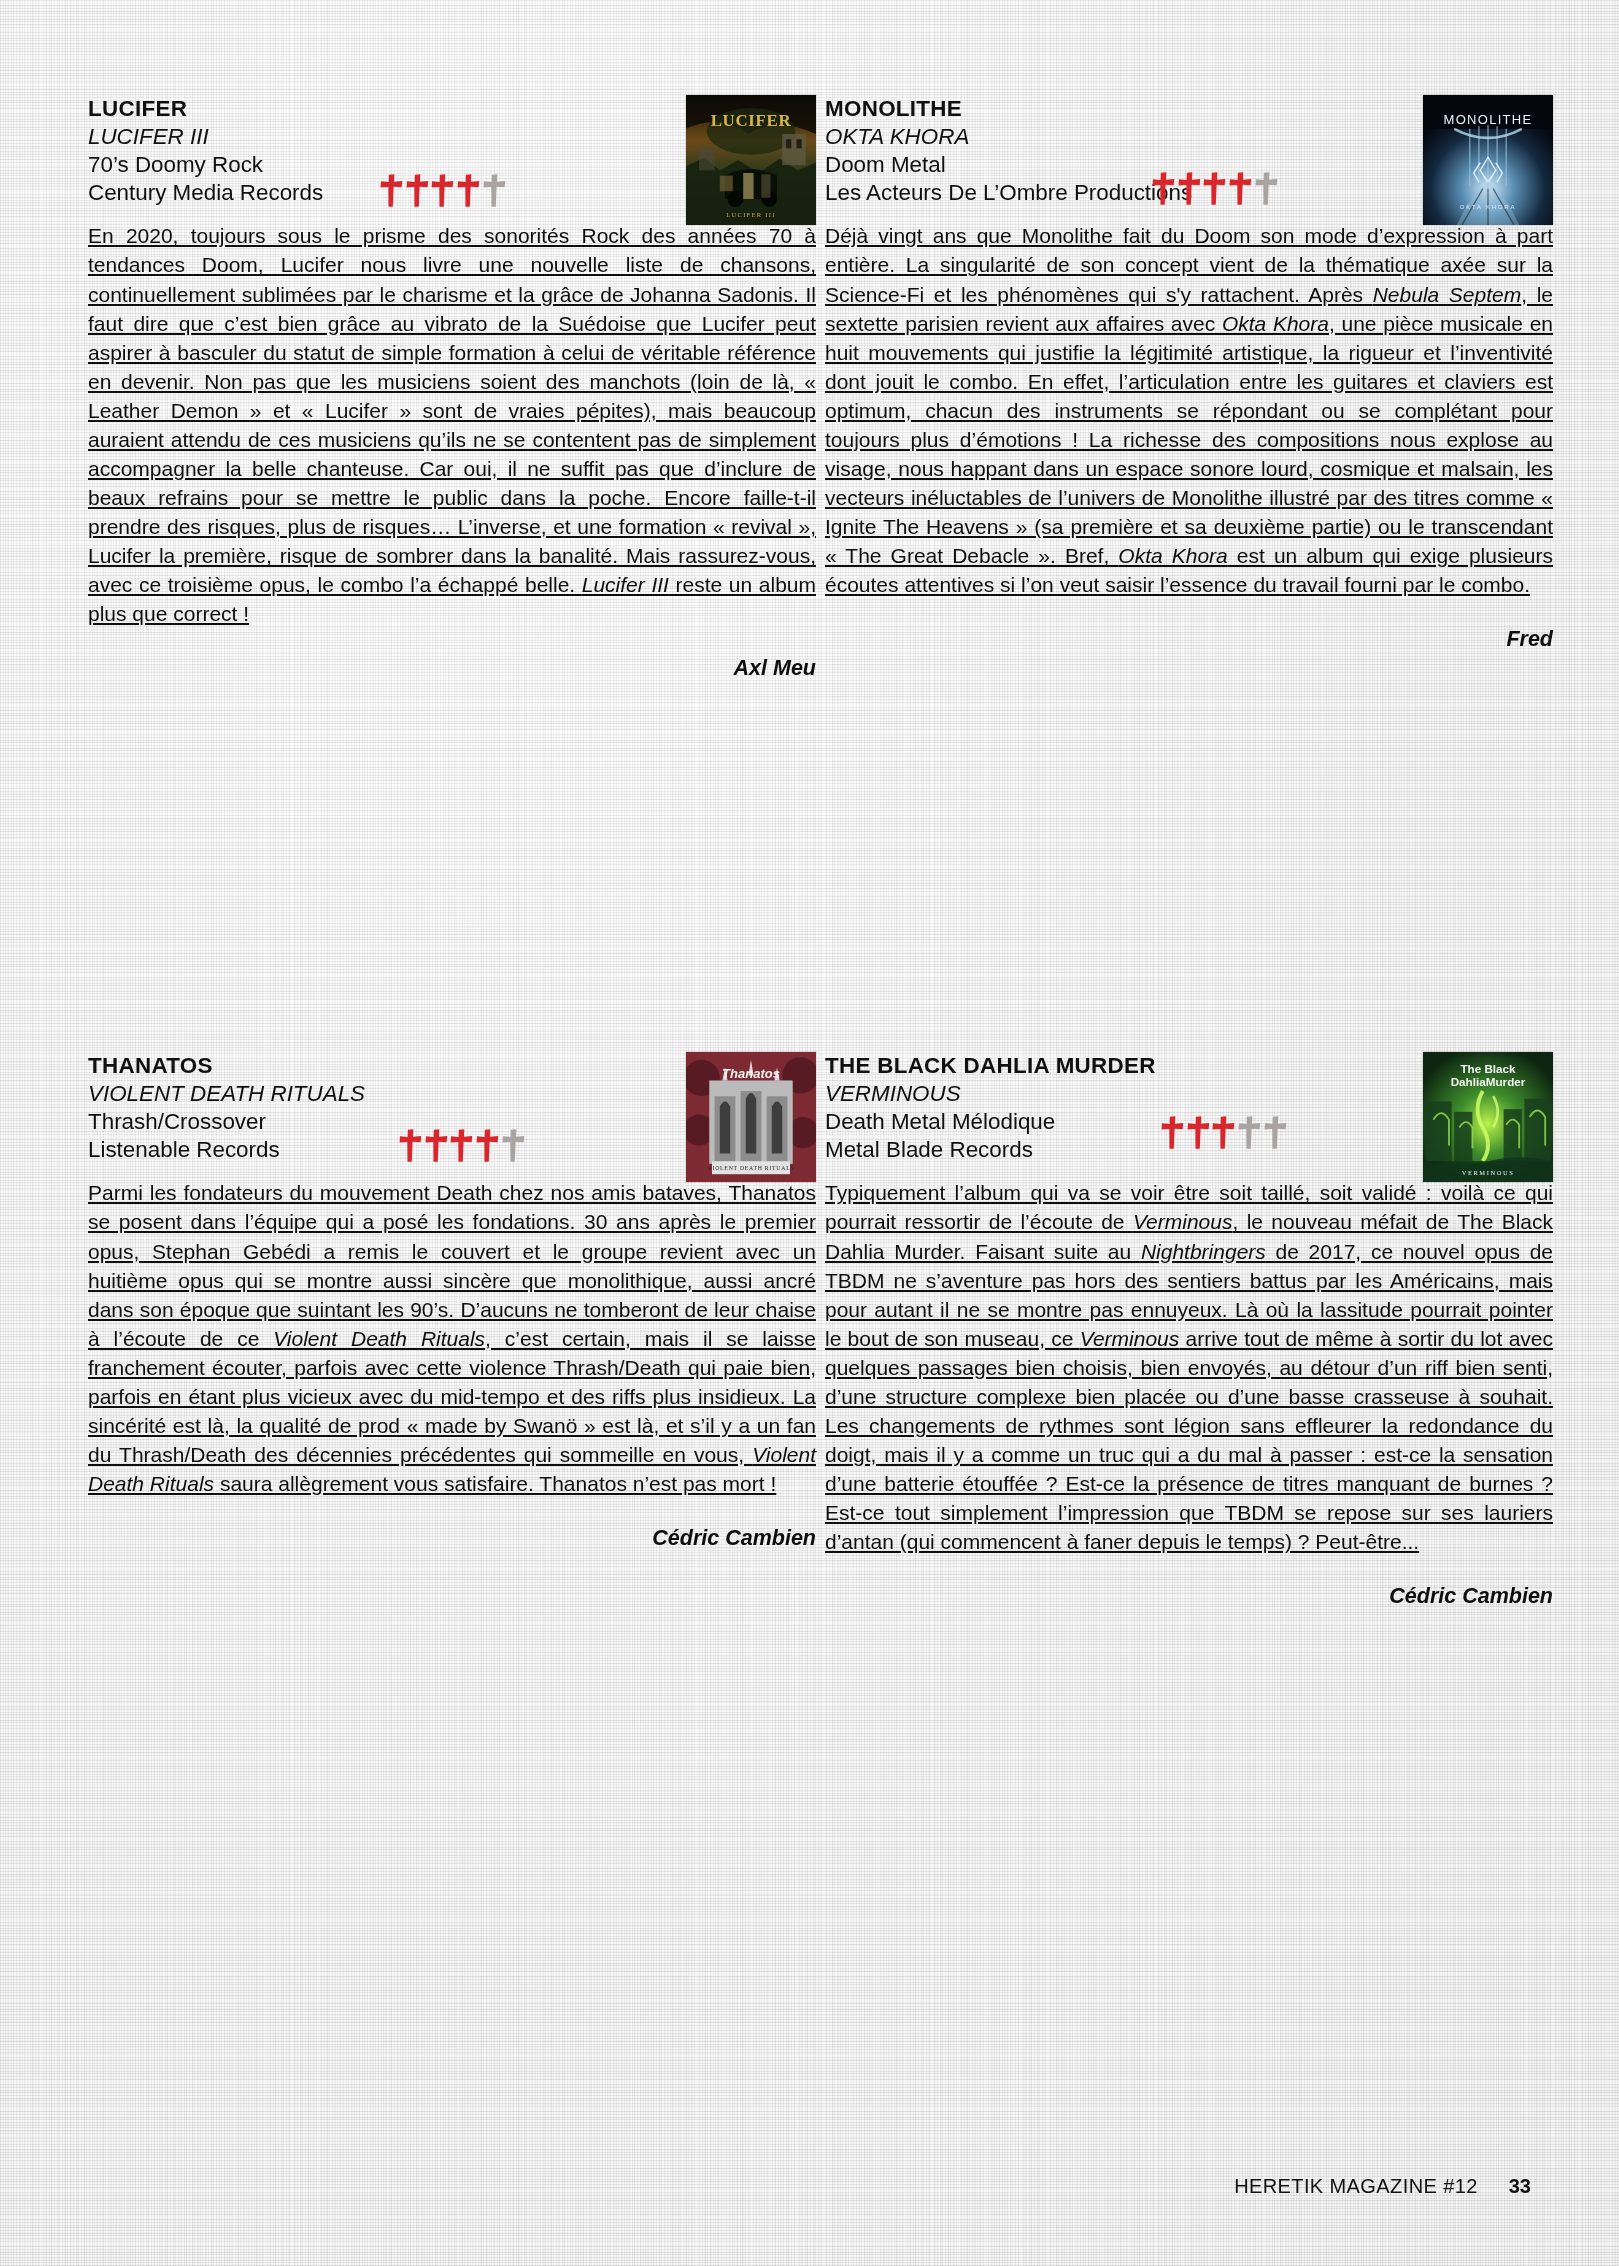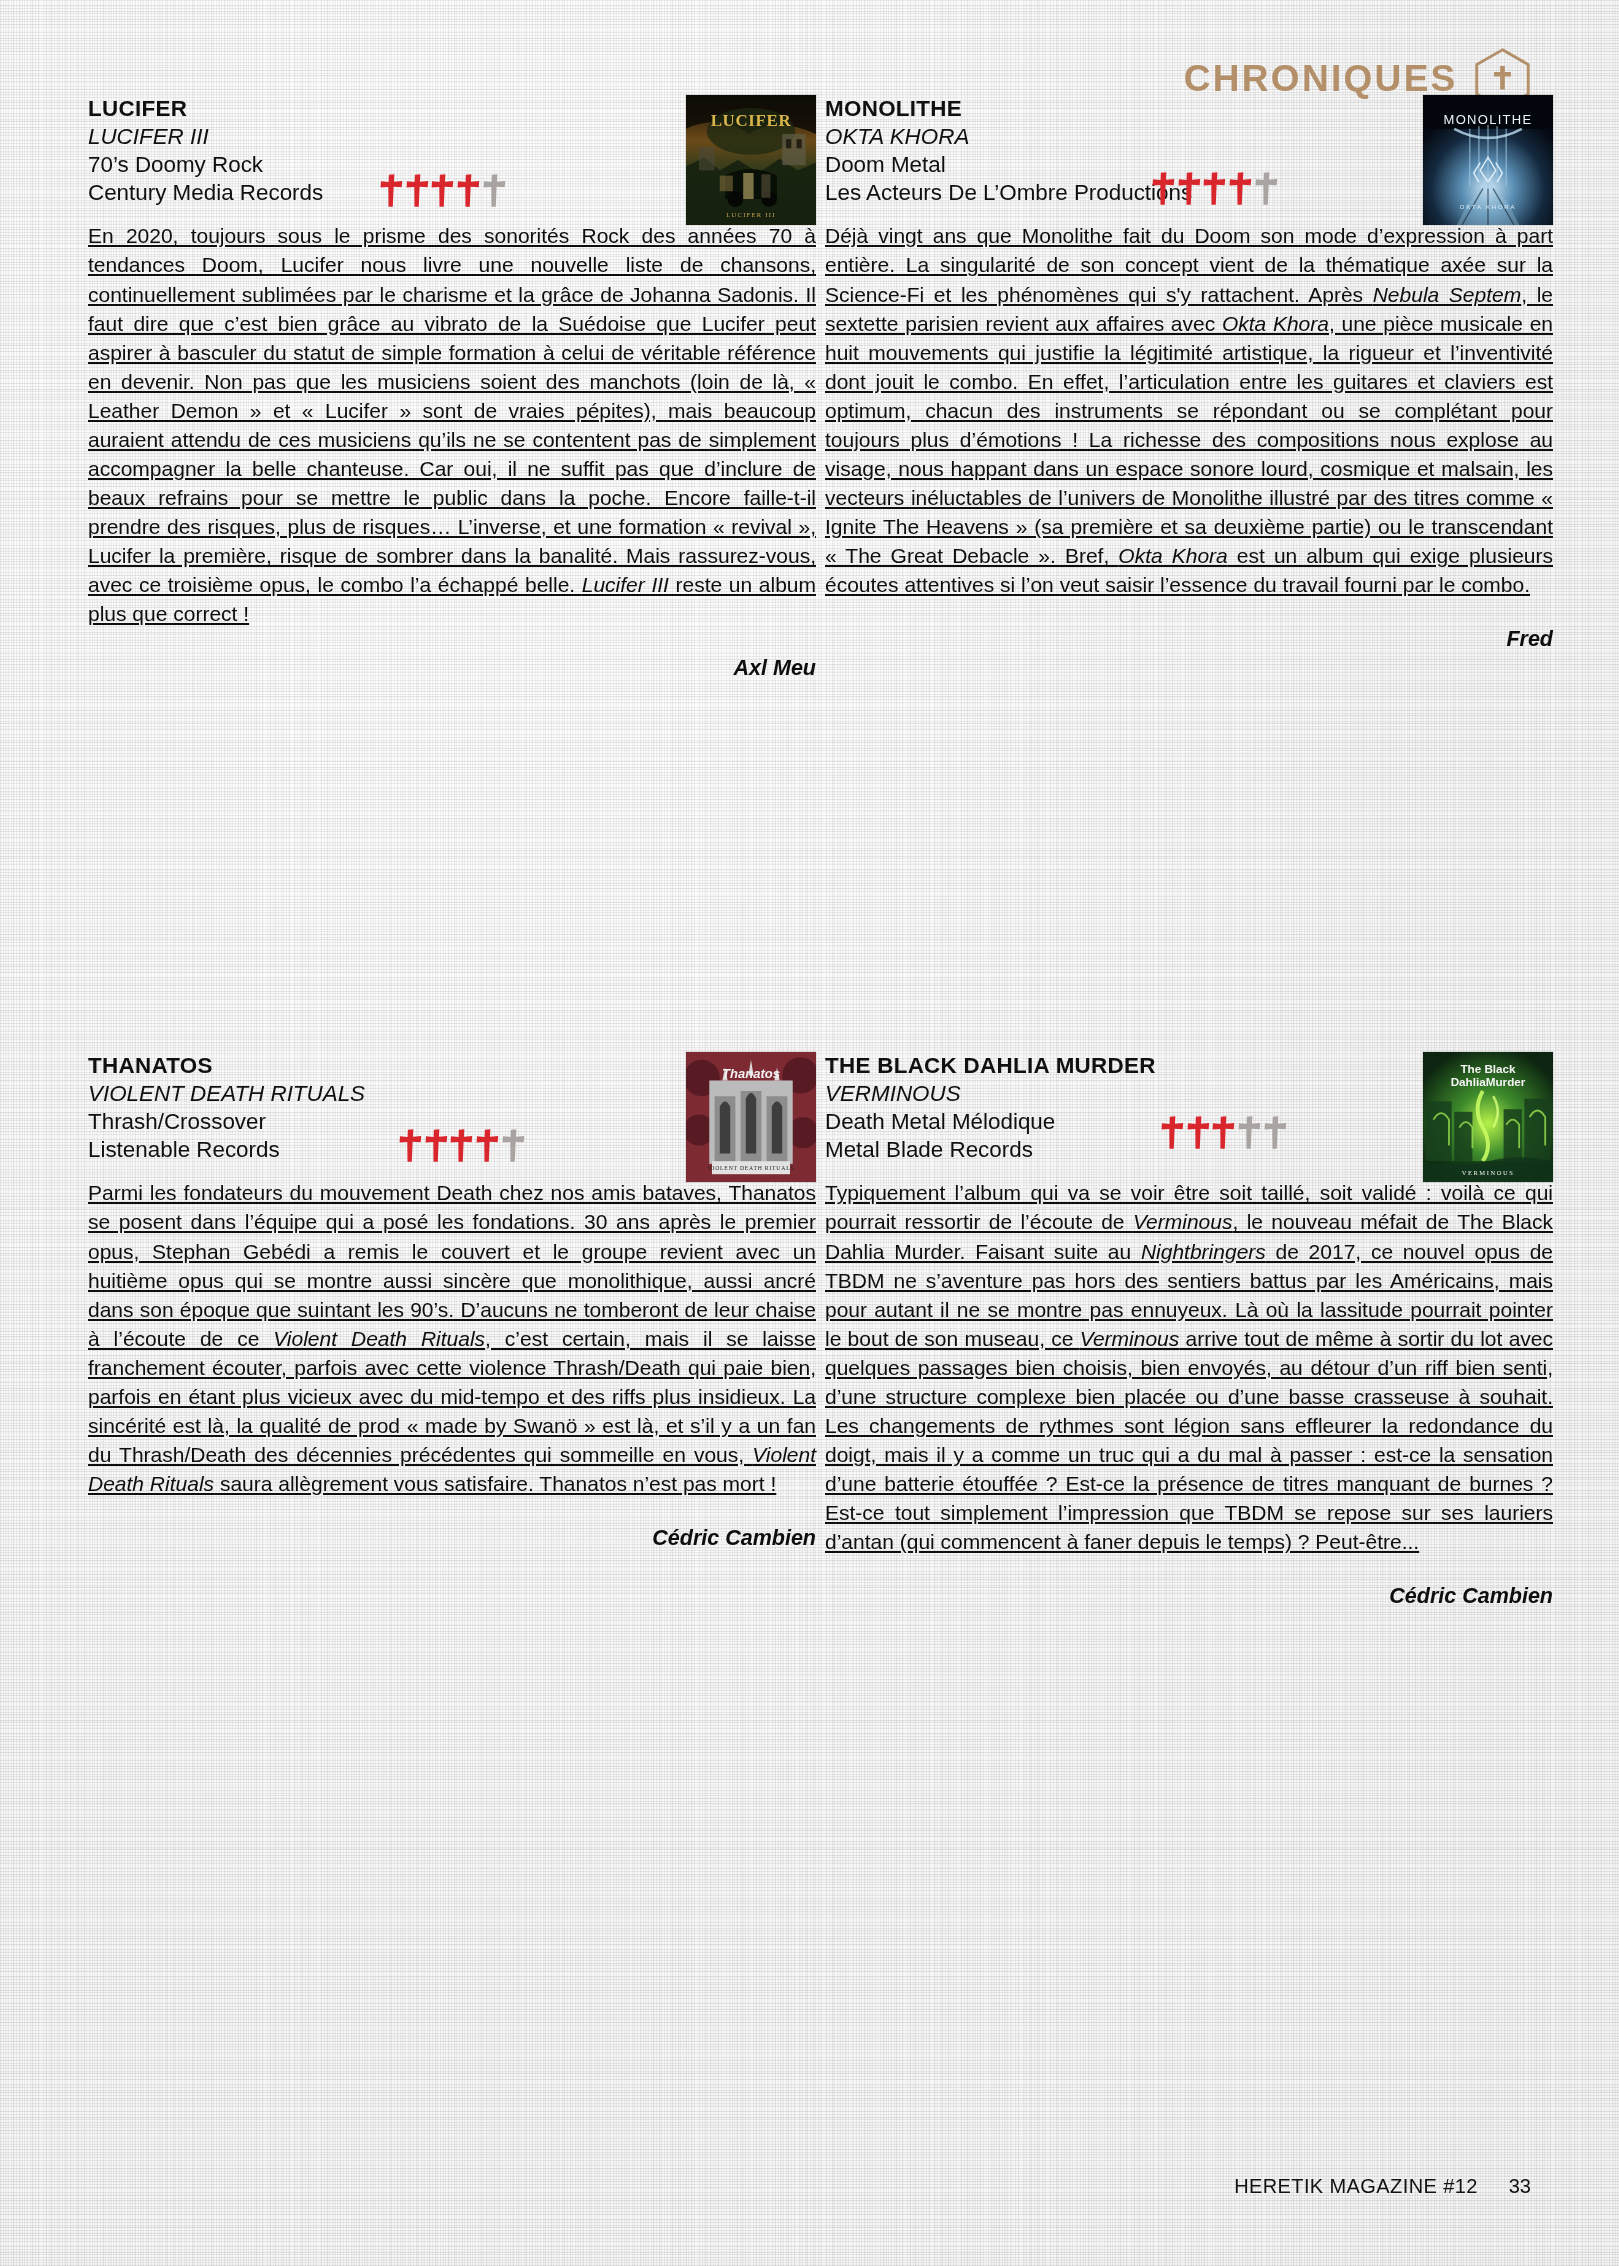--- a/index.html
+++ b/index.html
@@ -154,36 +154,27 @@
     position: absolute;
     right: 88px;
     bottom: 68px;
     display: flex;
     align-items: baseline;
     gap: 31px;
     font-size: 20px;
     color: #111;
   }
   #footer .mag { letter-spacing: 0.4px; }
-  #footer .pg  { font-weight: normal; }
+  #footer .pg  { font-weight: bold; }
 </style>
 </head>
 <body>
 
 <div id="page">
 
-  <div id="header">
-    <div class="chroniques-word">CHRONIQUES</div>
-    <div class="hex-badge">
-      <svg viewBox="0 0 62 68">
-        <polygon points="31,2 59,18 59,50 31,66 3,50 3,18" fill="none" stroke="#b4906a" stroke-width="3.2"></polygon>
-      </svg>
-      <span class="dagger">✝</span>
-    </div>
-  </div>
 
   <div class="review-block col-left row-top">
     <div class="rv-head">
       <div class="rv-meta">
         <div class="rv-artist">LUCIFER</div>
         <div class="rv-album">LUCIFER III</div>
         <div class="rv-genre">70’s Doomy Rock</div>
         <div class="rv-label">Century Media Records</div>
       </div>
       <div class="rv-rating rating-tl">

